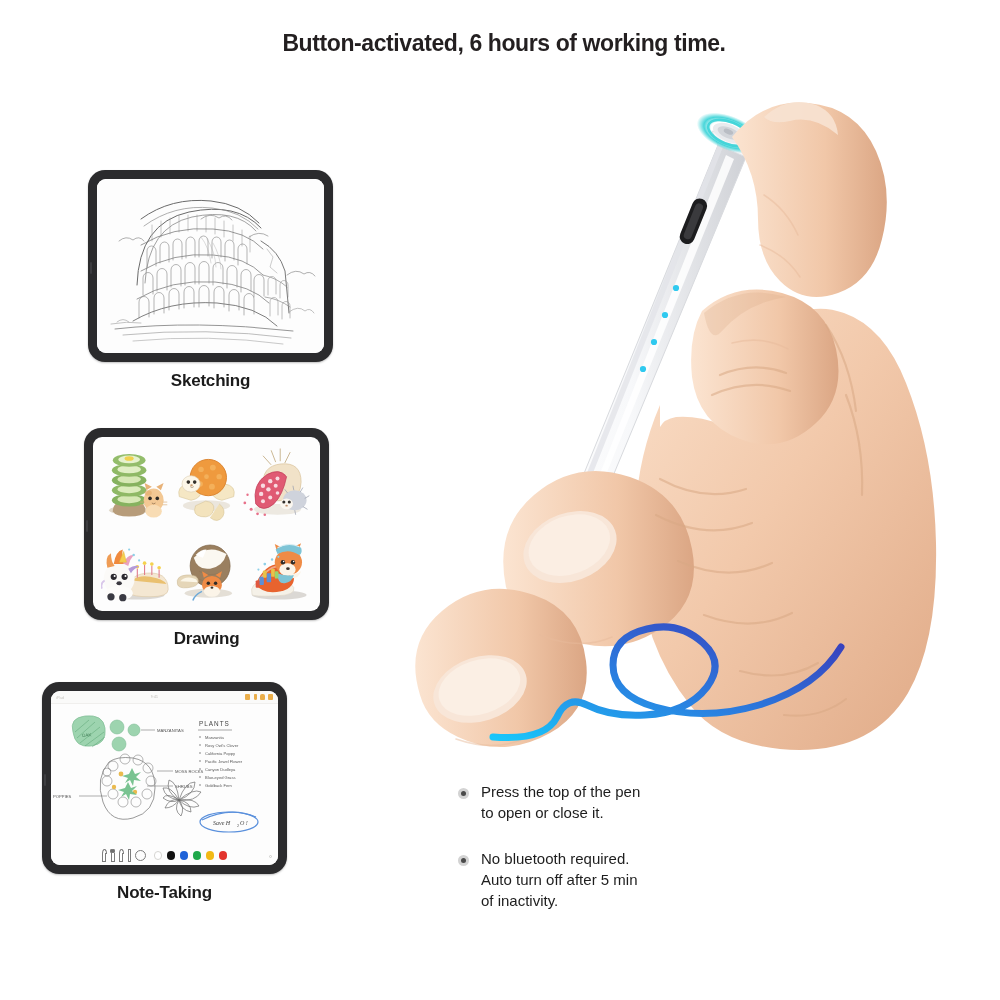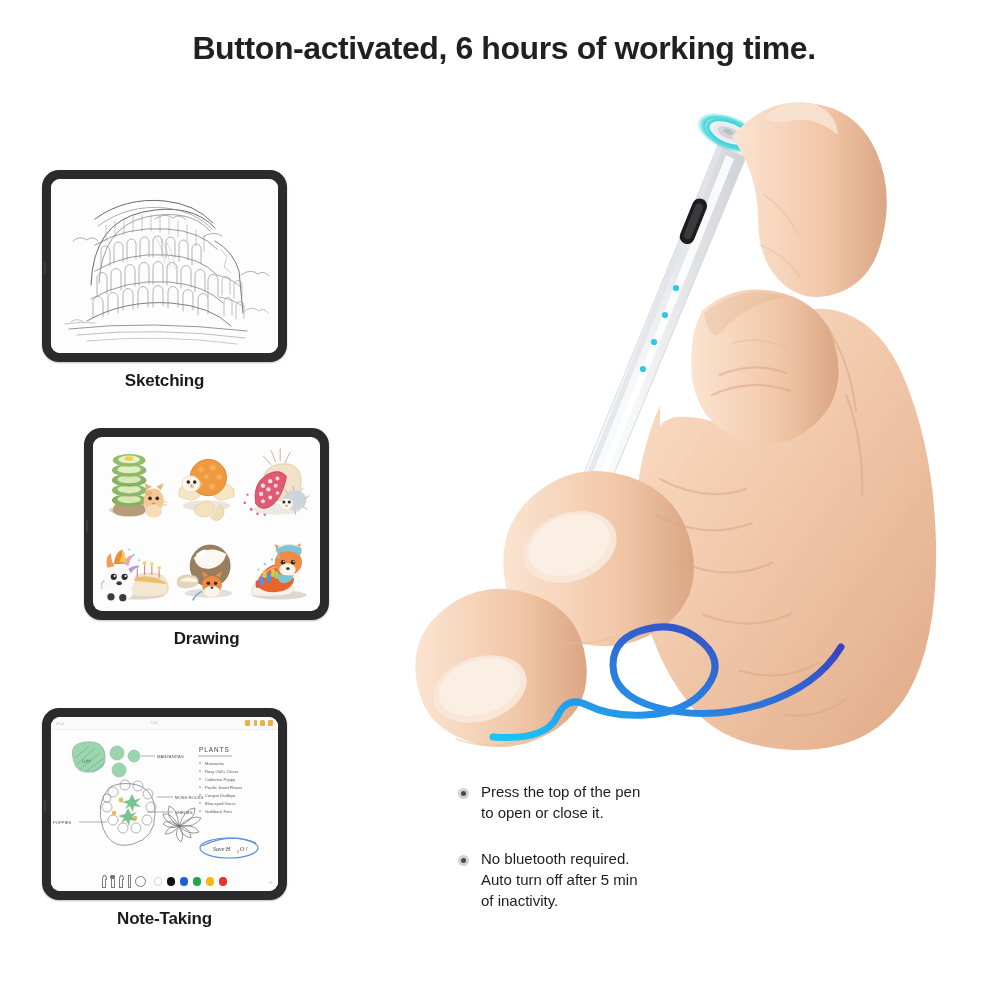--- a/index.html
+++ b/index.html
@@ -6,29 +6,29 @@
   body{
     width:1000px;height:1000px;background:#ffffff;
     font-family:"Liberation Sans","DejaVu Sans",sans-serif;
     overflow:hidden;position:relative;
   }
   .stage{position:absolute;inset:0;}
 
   
   .headline{
     position:absolute;left:0;right:0;top:30px;
-    text-align:center;font-size:32px;font-weight:bold;
+    text-align:center;font-size:23px;font-weight:bold;
     letter-spacing:-0.4px;color:#231f20;padding-left:8px;
   }
 
   
   .tablet-card{position:absolute;left:42px;width:245px;}
-  .tablet-card.c1{top:170px;}
+  .tablet-card.c1{top:170px;margin-left:46px;}
   .tablet-card.c2{top:428px;margin-left:42px;}
-  .tablet-card.c3{top:708px;}
+  .tablet-card.c3{top:682px;}
 
   .tablet{
     position:relative;width:245px;height:192px;
     background:#2b2b2d;border-radius:17px;
     box-sizing:border-box;padding:9px 9px;
     box-shadow:0 1px 2px rgba(0,0,0,.25);
   }
   .tablet::after{ 
     content:"";position:absolute;left:1.5px;top:92px;width:2px;height:12px;
     background:#3d3d40;border-radius:1px;

